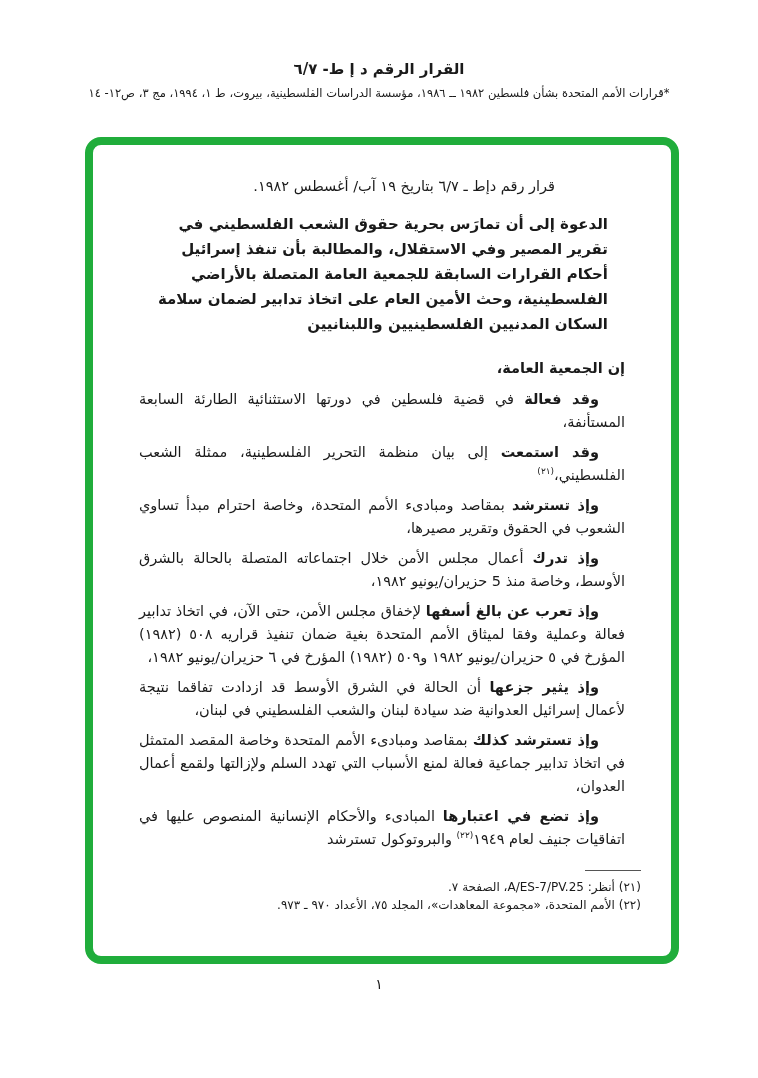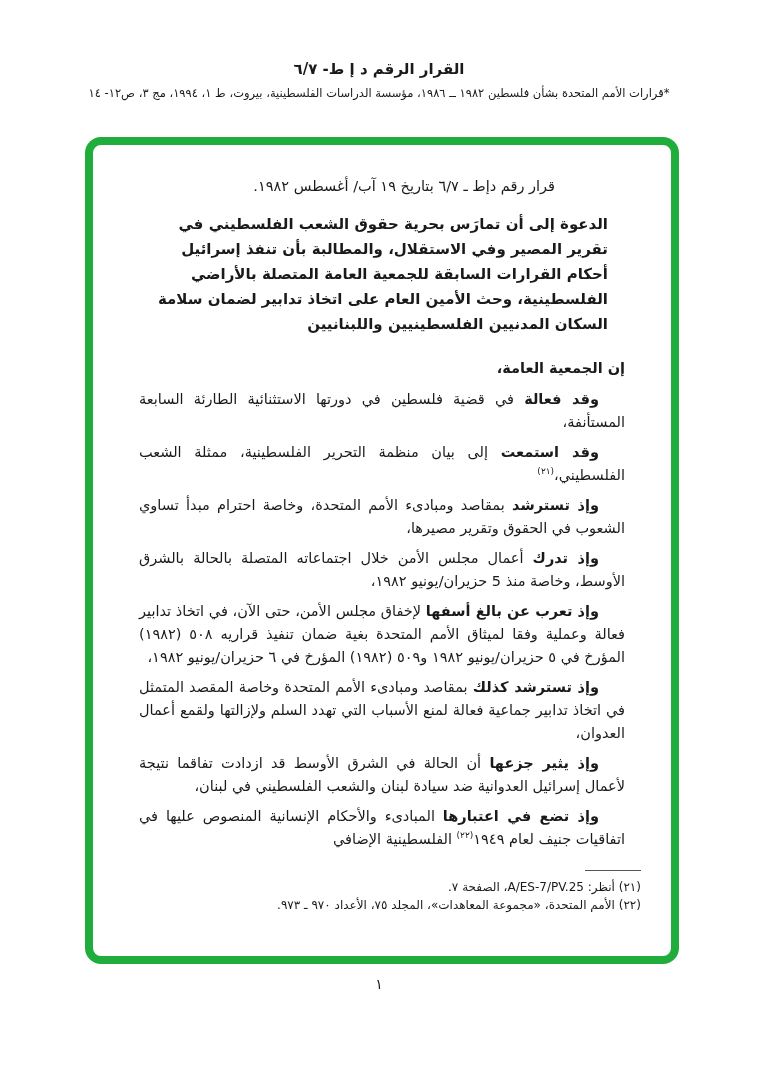--- a/index.html
+++ b/index.html
@@ -106,23 +106,23 @@
   <div class="doc-content">
     <p class="res-line">قرار رقم دإط ـ ٦/٧ بتاريخ ١٩ آب/ أغسطس ١٩٨٢.</p>
     <div class="summary">الدعوة إلى أن تمارَس بحرية حقوق الشعب الفلسطيني في تقرير المصير وفي الاستقلال، والمطالبة بأن تنفذ إسرائيل أحكام القرارات السابقة للجمعية العامة المتصلة بالأراضي الفلسطينية، وحث الأمين العام على اتخاذ تدابير لضمان سلامة السكان المدنيين الفلسطينيين واللبنانيين</div>
     <p class="opening">إن الجمعية العامة،</p>
     <div>
         <p class="body-para"><span class="lead">وقد فعالة</span><span> في قضية فلسطين في دورتها الاستثنائية الطارئة السابعة المستأنفة،</span></p>
         <p class="body-para"><span class="lead">وقد استمعت</span><span> إلى بيان منظمة التحرير الفلسطينية، ممثلة الشعب الفلسطيني،</span><sup class="fn-ref">(٢١)</sup></p>
         <p class="body-para"><span class="lead">وإذ تسترشد</span><span> بمقاصد ومبادىء الأمم المتحدة، وخاصة احترام مبدأ تساوي الشعوب في الحقوق وتقرير مصيرها،</span></p>
         <p class="body-para"><span class="lead">وإذ تدرك</span><span> أعمال مجلس الأمن خلال اجتماعاته المتصلة بالحالة بالشرق الأوسط، وخاصة منذ 5 حزيران/يونيو ١٩٨٢،</span></p>
         <p class="body-para"><span class="lead">وإذ تعرب عن بالغ أسفها</span><span> لإخفاق مجلس الأمن، حتى الآن، في اتخاذ تدابير فعالة وعملية وفقا لميثاق الأمم المتحدة بغية ضمان تنفيذ قراريه ٥٠٨ (١٩٨٢) المؤرخ في ٥ حزيران/يونيو ١٩٨٢ و٥٠٩ (١٩٨٢) المؤرخ في ٦ حزيران/يونيو ١٩٨٢،</span></p>
+        <p class="body-para"><span class="lead">وإذ يثير جزعها</span><span> أن الحالة في الشرق الأوسط قد ازدادت تفاقما نتيجة لأعمال إسرائيل العدوانية ضد سيادة لبنان والشعب الفلسطيني في لبنان،</span></p>
         <p class="body-para"><span class="lead">وإذ تسترشد كذلك</span><span> بمقاصد ومبادىء الأمم المتحدة وخاصة المقصد المتمثل في اتخاذ تدابير جماعية فعالة لمنع الأسباب التي تهدد السلم ولإزالتها ولقمع أعمال العدوان،</span></p>
-        <p class="body-para"><span class="lead">وإذ يثير جزعها</span><span> أن الحالة في الشرق الأوسط قد ازدادت تفاقما نتيجة لأعمال إسرائيل العدوانية ضد سيادة لبنان والشعب الفلسطيني في لبنان،</span></p>
-        <p class="body-para"><span class="lead">وإذ تضع في اعتبارها</span><span> المبادىء والأحكام الإنسانية المنصوص عليها في اتفاقيات جنيف لعام ١٩٤٩</span><sup class="fn-ref">(٢٢)</sup><span> الفلسطينية الإضافي</span></p>
+        <p class="body-para"><span class="lead">وإذ تضع في اعتبارها</span><span> المبادىء والأحكام الإنسانية المنصوص عليها في اتفاقيات جنيف لعام ١٩٤٩</span><sup class="fn-ref">(٢٢)</sup><span> والبروتوكول تسترشد</span></p>
       </div>
   </div>
   <div class="footnotes">
     <div class="fn-rule"></div>
     <div>
         <div class="footnote">(٢١) أنظر: A/ES-7/PV.25، الصفحة ٧.</div>
         <div class="footnote">(٢٢) الأمم المتحدة، «مجموعة المعاهدات»، المجلد ٧٥، الأعداد ٩٧٠ ـ ٩٧٣.</div>
       </div>
   </div>
 </div>

